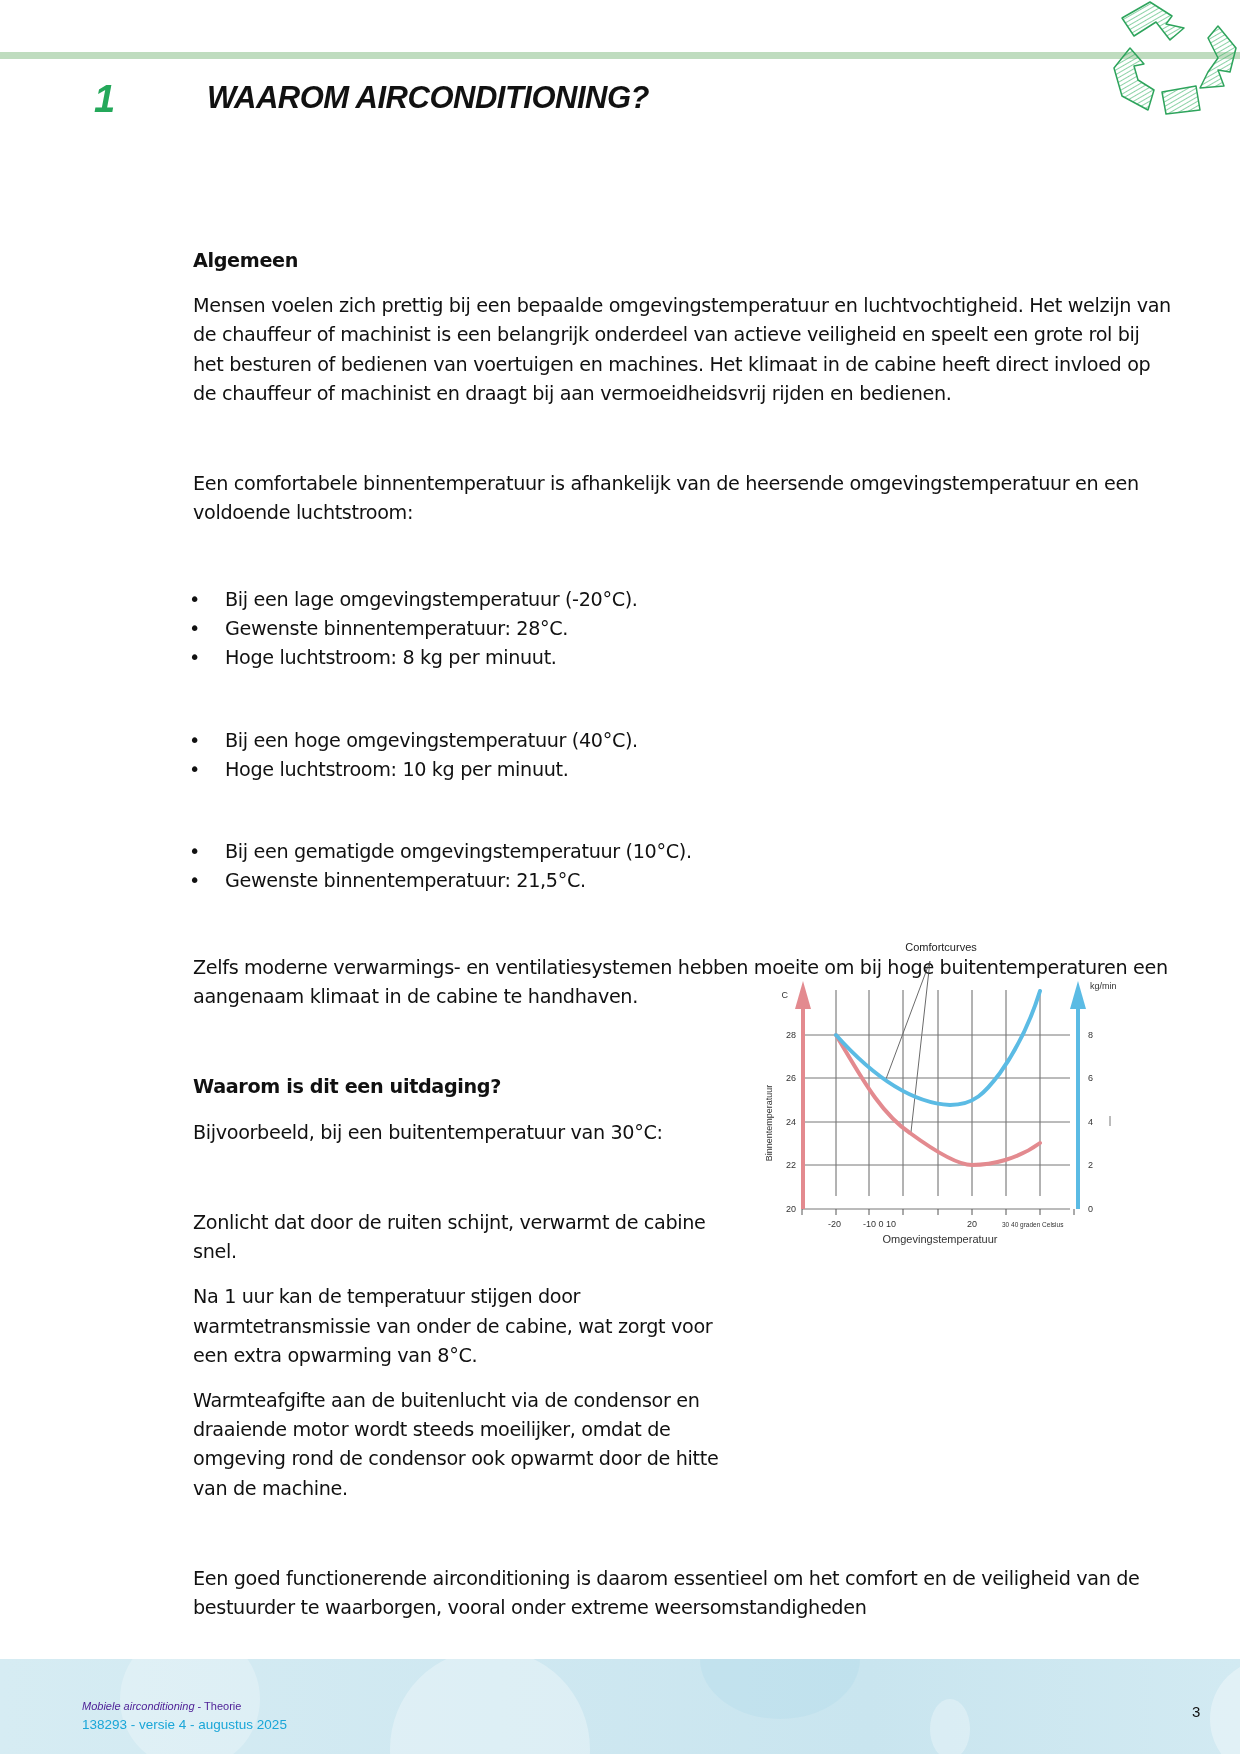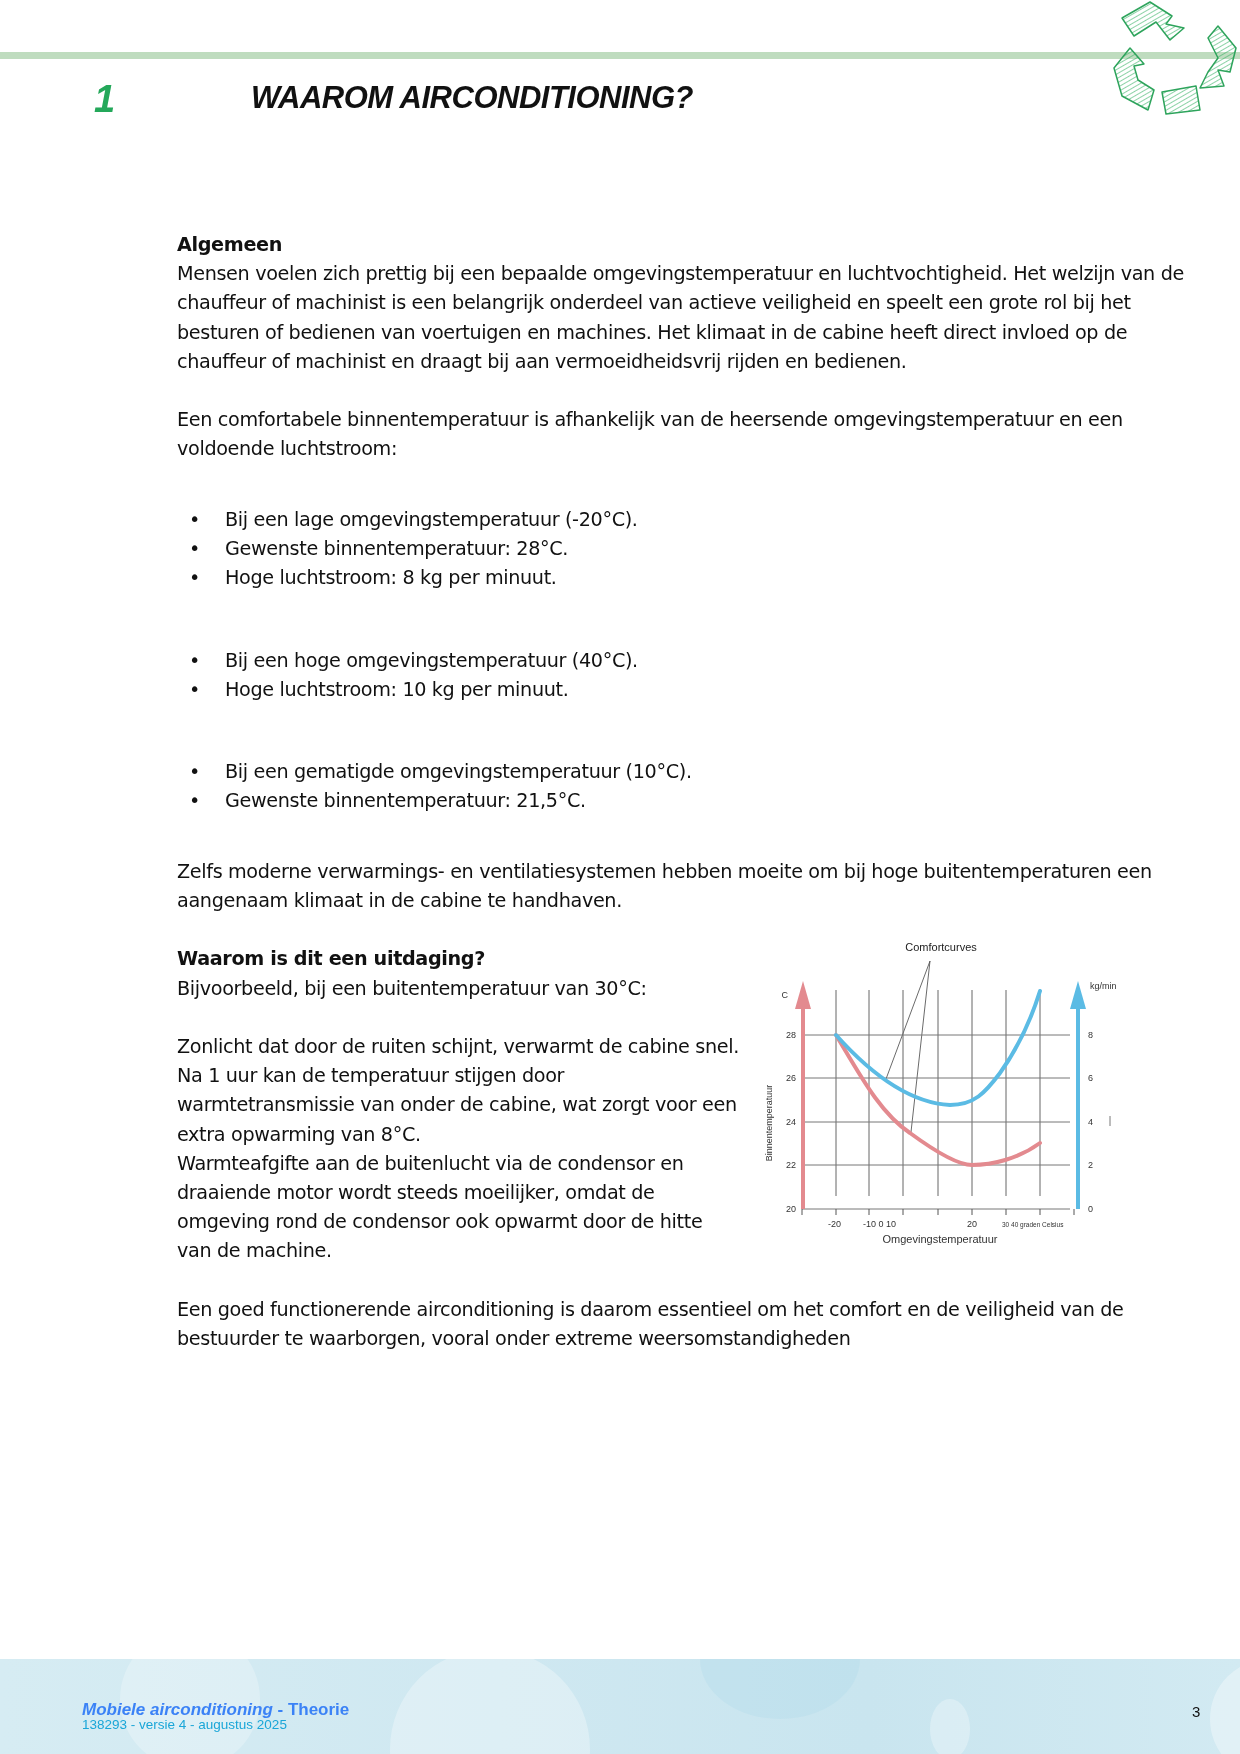--- a/index.html
+++ b/index.html
@@ -9,46 +9,46 @@
     font-family: "DejaVu Sans", sans-serif;
   }
   .top-rule { position: absolute; left: 0; top: 52px; width: 1240px; height: 7px; background: #bfdcbf; }
   .recycle { position: absolute; left: 1100px; top: 0; width: 140px; height: 118px; }
   .chap-num {
     position: absolute; left: 94px; top: 78px; font-family: "Liberation Sans", sans-serif;
     font-weight: bold; font-style: italic; font-size: 38px; color: #24a85a; letter-spacing: -1px;
   }
   .chap-title {
     position: absolute; left: 207px; top: 80px; font-family: "Liberation Sans", sans-serif;
-    font-weight: bold; font-style: italic; font-size: 31px; color: #111; letter-spacing: -0.5px; margin-left: 44px;
+    font-weight: bold; font-style: italic; font-size: 31px; color: #111; letter-spacing: -0.5px;
   }
   .content {
     position: absolute; left: 177px; top: 230px; width: 1010px;
     font-size: 19.2px; line-height: 29.2px; font-family: "DejaVu Sans", sans-serif;
     letter-spacing: -0.35px;
   }
-  .content p { margin: 0; }
+  .content p { margin: 16px; }
   .content .gap { height: 29.2px; }
   .h { font-weight: bold; }
   ul.bul { margin: 12px; padding: 0; list-style: none; }
   ul.bul li { position: relative; padding-left: 36px; }
   ul.bul li::before { content: "\2022"; position: absolute; left: 0; top: 0; }
   .split { display: flex; }
   .split .left { width: 565px; }
   .chart-wrap { position: absolute; left: 760px; top: 933px; width: 380px; height: 315px; }
   .chart-wrap svg { width: 380px; height: 315px; }
   .footer {
     position: absolute; left: 0; top: 1659px; width: 1240px; height: 95px;
     background: linear-gradient(90deg, #d6ecf3 0%, #cfe8f1 40%, #c9e5ef 70%, #d2eaf2 100%);
     overflow: hidden;
   }
   .bubble { position: absolute; border-radius: 50%; background: rgba(255,255,255,0.25); }
   .foot-title {
     position: absolute; left: 82px; top: 1700px; font-family: "Liberation Sans", sans-serif;
-    font-size: 17px; color: #3b82f6; font-weight: bold;
+    font-size: 11px; color: #4c1d95;
   }
   .foot-title i { font-style: italic; }
   .foot-sub {
     position: absolute; left: 82px; top: 1717px; font-family: "Liberation Sans", sans-serif;
     font-size: 13.5px; color: #1aa6d8;
   }
   .page-num {
     position: absolute; left: 1192px; top: 1703px; font-family: "Liberation Sans", sans-serif;
     font-size: 15px; color: #111;
   }

